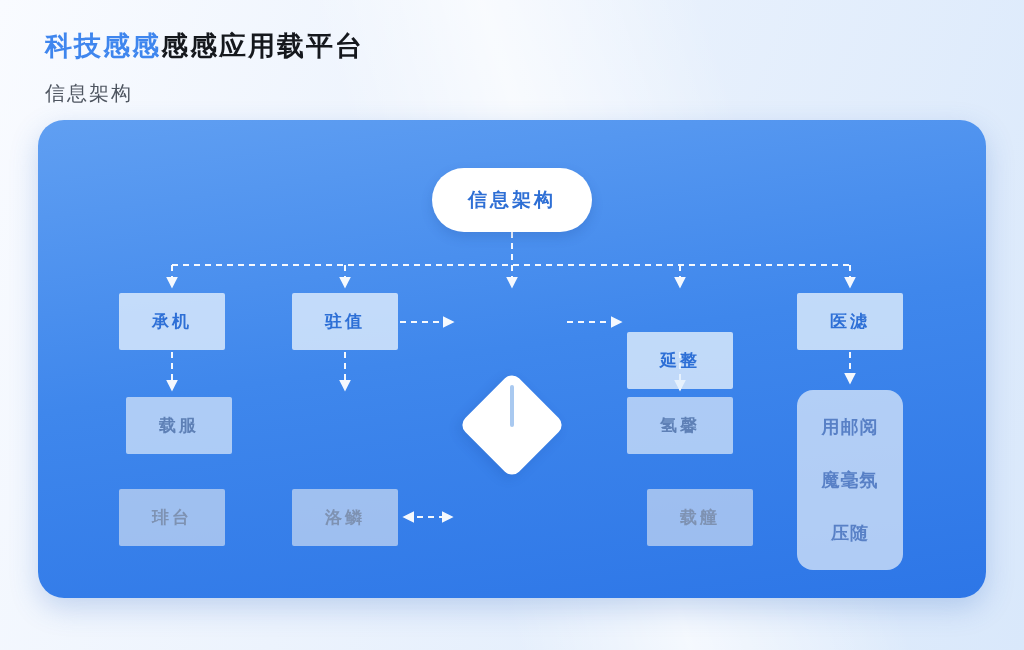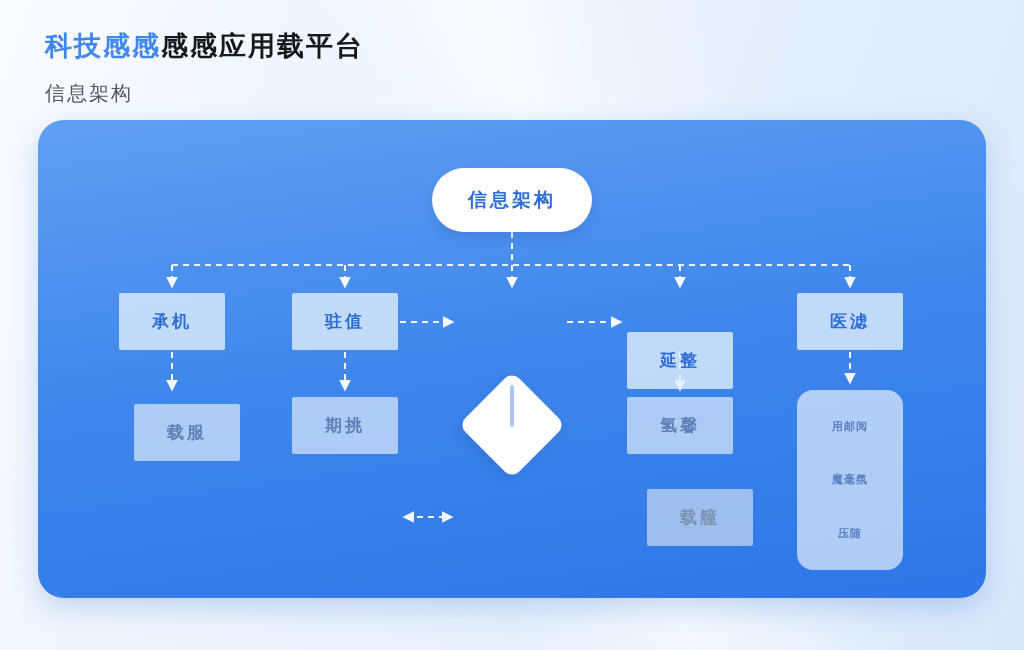--- a/index.html
+++ b/index.html
@@ -34,21 +34,21 @@
   .box .lbl { font-size:17px; font-weight:bold; letter-spacing:3px; }
   .box.bright { background:rgba(226,239,253,.80); }
   .box.bright .lbl { color:#2d6fd6; }
   .box.soft { background:rgba(218,232,249,.72); }
   .box.soft .lbl { color:#5e80b6; }
   .box.muted { background:rgba(222,231,243,.62); }
   .box.muted .lbl { color:#7e92b2; }
 
   .group { flex-direction:column; justify-content:space-around; align-items:center;
            background:rgba(221,234,250,.74); border-radius:16px; padding:10px 6px; }
-  .group .lbl { color:#5880c6; font-size:11px; font-weight:bold; letter-spacing:1px; }
+  .group .lbl { color:#5880c6; font-size:18px; font-weight:bold; letter-spacing:1px; }
 
   .diamond { background:#ffffff; border-radius:10px; transform:rotate(45deg);
              box-shadow:0 5px 12px rgba(20,60,140,.16); }
   .slit { position:absolute; background:#a9c9f0; border-radius:2px; }
 </style>
 </head>
 <body>
 
 <div class="page">
 
@@ -93,37 +93,40 @@
     <div class="node box bright" style="left:254px; top:173px;">
       <span class="lbl">驻值</span>
     </div>
     <div class="node box bright" style="left:589px; top:173px;margin-top:39px;">
       <span class="lbl">延整</span>
     </div>
     <div class="node box bright" style="left:759px; top:173px;">
       <span class="lbl">医滤</span>
     </div>
 
-    <div class="node box soft" style="left:96px;  top:277px;margin-top:7px;">
+    <div class="node box soft" style="left:88px;  top:277px;">
       <span class="lbl">载服</span>
-    </div>
-    <div class="node box soft" style="left:254px; top:277px;">
-      <span class="lbl">期挑</span>
     </div>
     <div class="node box soft" style="left:589px; top:277px;">
       <span class="lbl">氢馨</span>
     </div>
 
     <div class="node diamond" style="left:436px; top:267px; width:76px; height:76px;"></div>
     <div class="slit" style="left:472px; top:265px; width:4px; height:42px;"></div>
 
     <div class="node group" style="left:759px; top:270px; width:106px; height:180px;">
       <span class="lbl">用邮阅</span>
       <span class="lbl">魔毫氛</span>
       <span class="lbl">压随</span>
     </div>
 
+    <div class="node box muted" style="left:81px;  top:369px;">
+      <span class="lbl">琲台</span>
+    </div>
+    <div class="node box muted" style="left:254px; top:369px;">
+      <span class="lbl">洛鳞</span>
+    </div>
     <div class="node box muted" style="left:589px; top:369px;margin-left:20px;">
       <span class="lbl">载艟</span>
     </div>
 
   </div>
 </div>
 
 </body></html>

